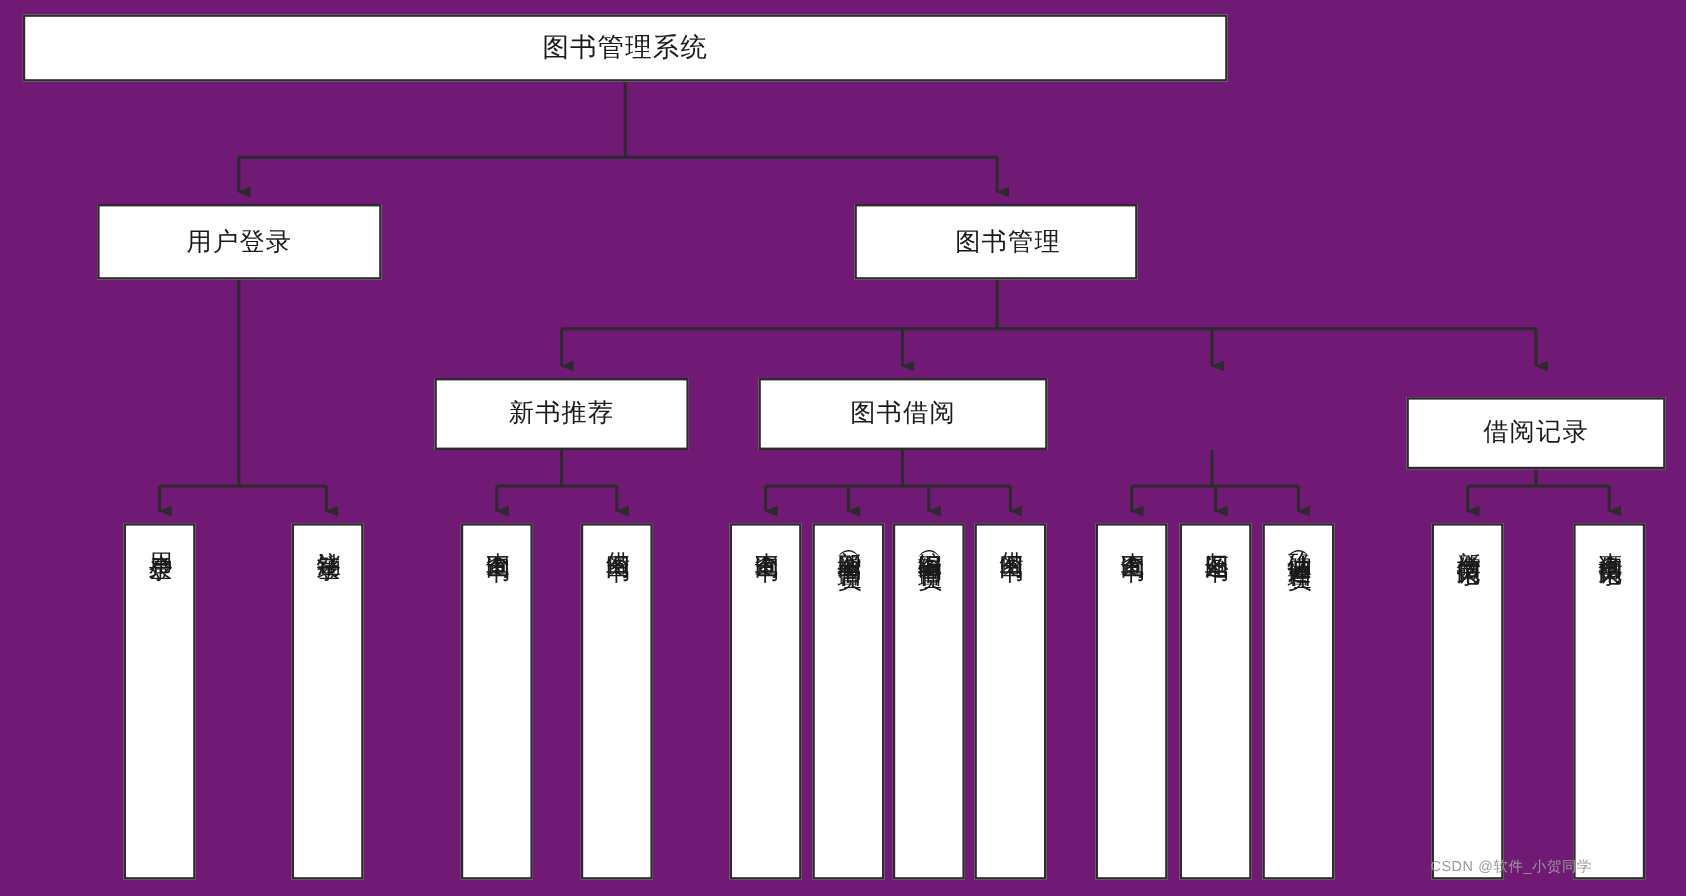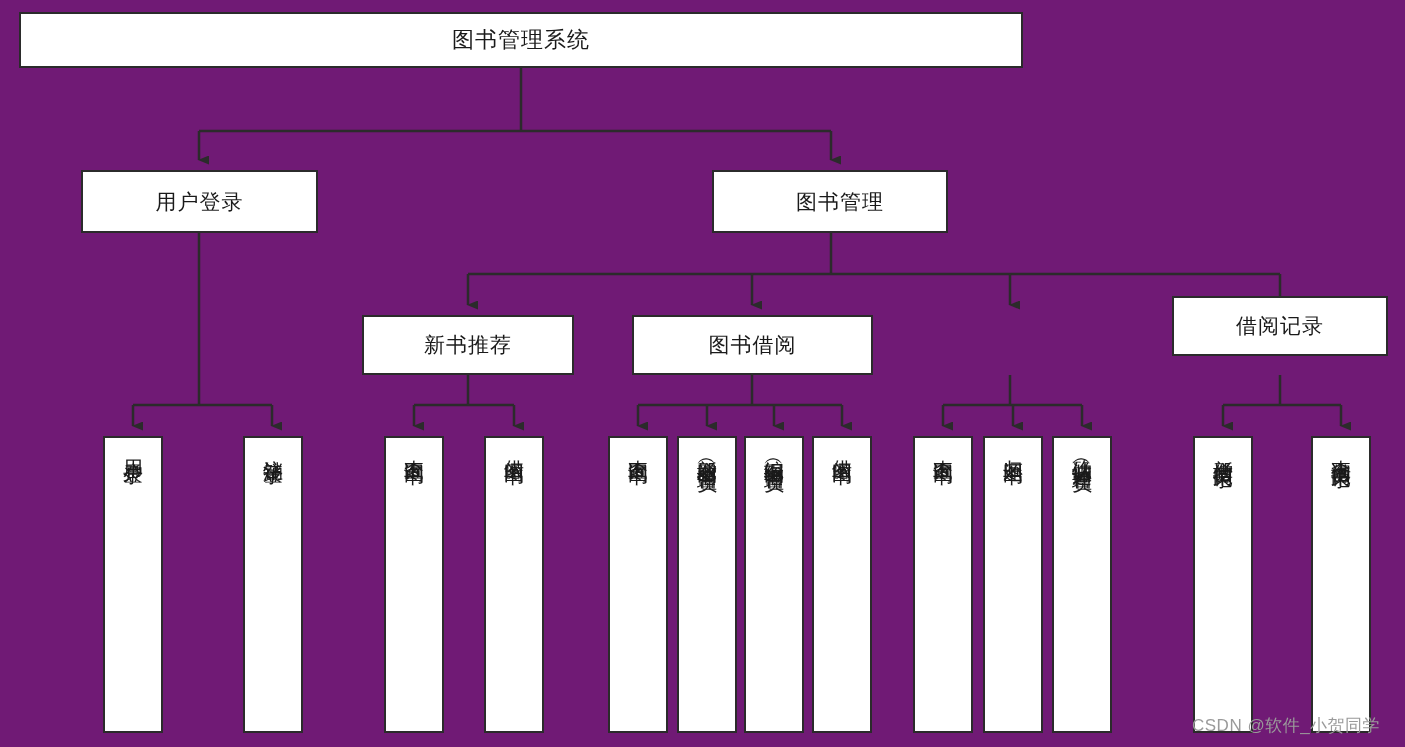--- a/index.html
+++ b/index.html
@@ -54,21 +54,21 @@
     text-orientation: upright;
     font-size: 20px;
     line-height: 1.45;
     letter-spacing: 2px;
     white-space: nowrap;
     text-align: center;
     color: #1a1a1a;
   }
   .watermark {
     position: absolute;
-    font-size: 17px;
+    font-size: 12px;
     color: #9a9a9a;
     white-space: nowrap;
     letter-spacing: 0.5px;
   }
 </style>
 </head>
 <body>
 
 <div id="canvas">
 
@@ -122,21 +122,21 @@
     </g>
   </svg>
 
   <div class="node horiz root" style="left:19px; top:12px; width:1004px; height:56px;">图书管理系统</div>
 
   <div class="node horiz" style="left:81px; top:170px; width:237px; height:63px;">用户登录</div>
   <div class="node horiz" style="left:712px; top:170px; width:236px; height:63px;padding-left:20px;">图书管理</div>
 
   <div class="node horiz" style="left:632px; top:315px; width:241px; height:60px;">图书借阅</div>
   <div class="node horiz" style="left:362px; top:315px; width:212px; height:60px;">新书推荐</div>
-  <div class="node horiz" style="left:1172px; top:296px; width:216px; height:60px;">借阅记录</div>
+  <div class="node horiz" style="left:1172px; top:331px; width:216px; height:60px;">借阅记录</div>
 
   <div class="node vert" style="left:103px; top:436px; width:60px; height:297px;">
     <span class="vtext">用户登录</span>
   </div>
   <div class="node vert" style="left:243px; top:436px; width:60px; height:297px;">
     <span class="vtext">注销登录</span>
   </div>
 
   <div class="node vert" style="left:384px; top:436px; width:60px; height:297px;">
     <span class="vtext">查询图书</span>

